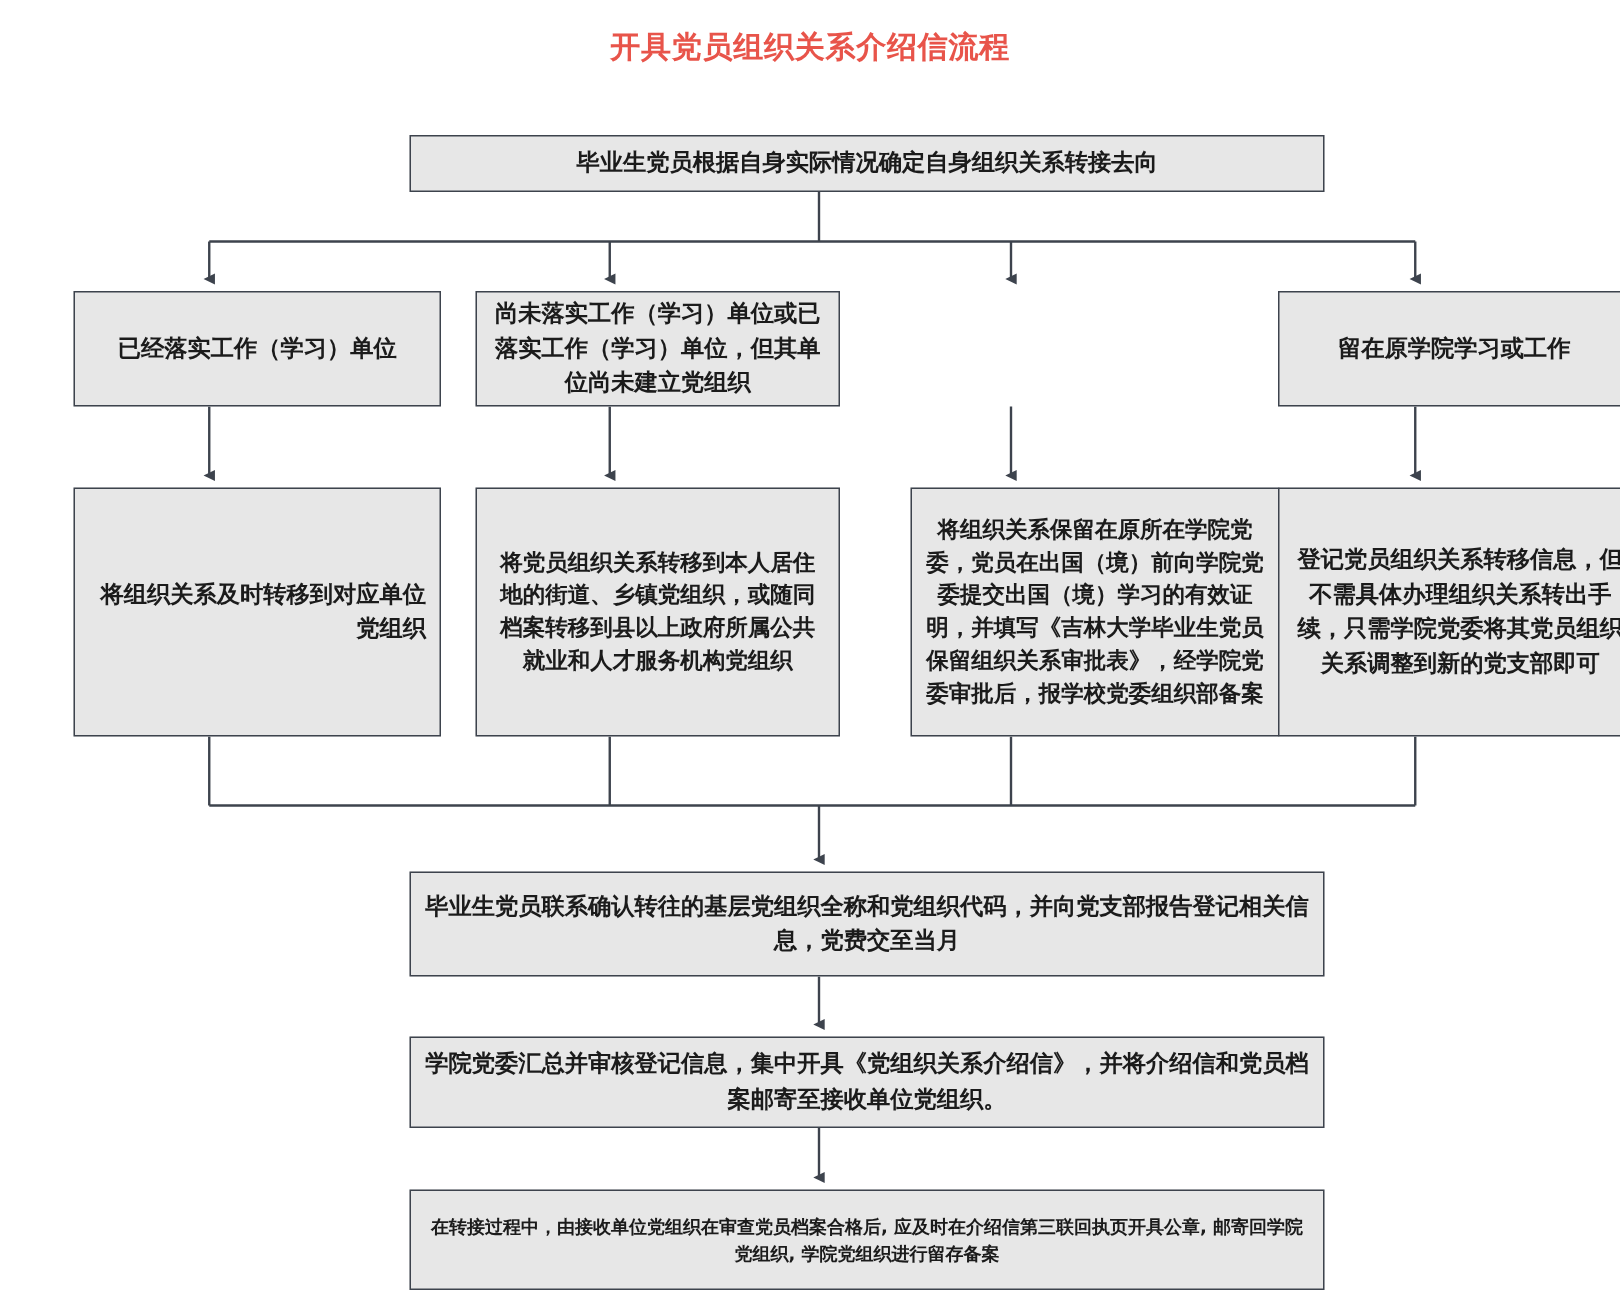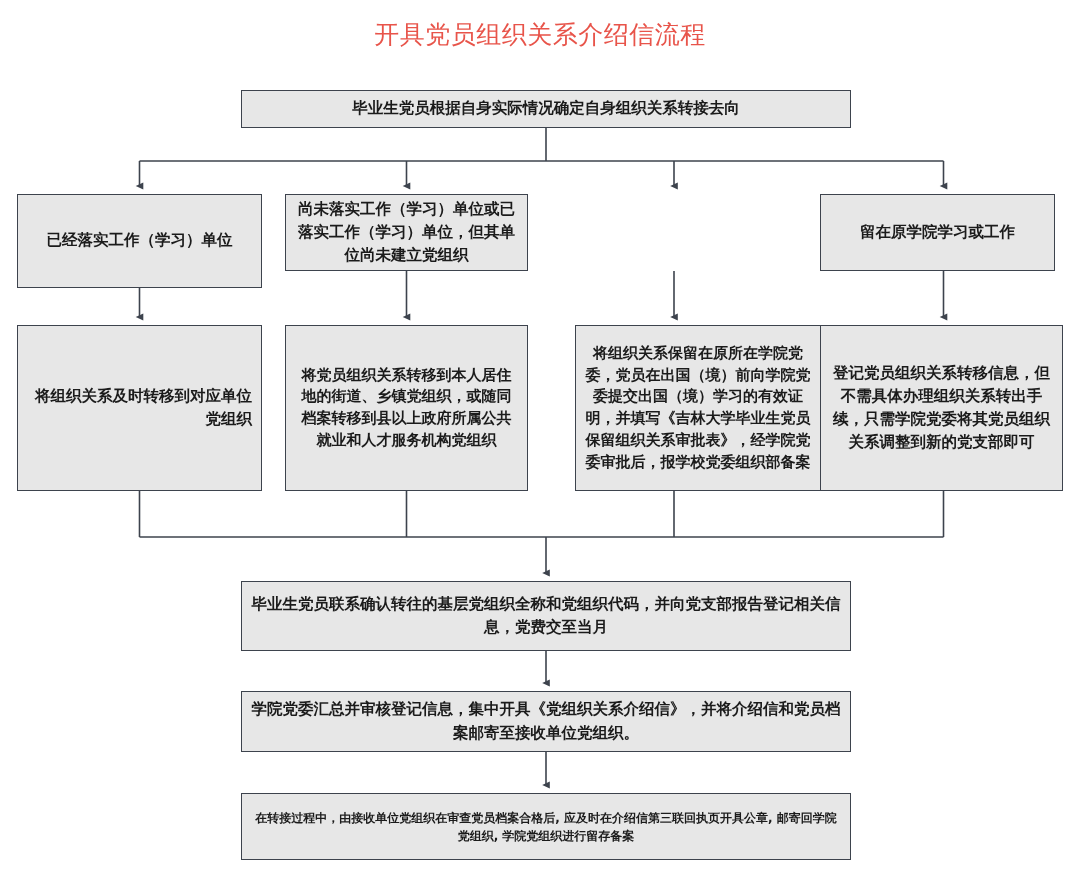--- a/index.html
+++ b/index.html
@@ -26,47 +26,48 @@
     width: 1080px;
     height: 874px;
     pointer-events: none;
   }
   .title {
     position: absolute;
     left: 0;
     top: 18px;
     width: 1080px;
     text-align: center;
-    font-size: 25px;
-    font-weight: normal;
+    font-size: 20px;
+    font-weight: bold;
     color: #e8544a;
     letter-spacing: 0.5px;
   }
   .node {
     position: absolute;
     box-sizing: border-box;
     background: #e7e7e7;
     border: 1.6px solid #3d434d;
     display: flex;
     align-items: center;
     justify-content: center;
     text-align: center;
     color: #1b1b1b;
     font-size: 15.5px;
     font-weight: bold;
     line-height: 1.5;
     padding: 4px 9px;
+    margin-left: 32px;
   }
   .node > span {
     display: block;
     width: 100%;
   }
   .n-start { left: 241px;  top: 90px;  width: 610px; height: 38px; }
 
-  .n-b1 { left: 17px;  top: 194px; width: 245px; height: 94px; }
+  .n-b1 { left: 17px;  top: 194px; width: 245px; height: 77px; }
   .n-b2 { left: 285px; top: 194px; width: 243px; height: 77px; }
   .n-b3 { left: 551px; top: 194px; width: 246px; height: 77px; }
   .n-b4 { left: 820px; top: 194px; width: 235px; height: 77px; }
 
   .n-c1 { left: 17px;  top: 325px; width: 245px; height: 166px; text-align: right; }
   .n-c2 { left: 285px; top: 325px; width: 243px; height: 166px; }
   .n-c3 { left: 575px; top: 325px; width: 246px; height: 166px; }
   .n-c4 { left: 820px; top: 325px; width: 243px; height: 166px; }
 
   .n-m1 { left: 241px; top: 581px; width: 610px; height: 70px; }

